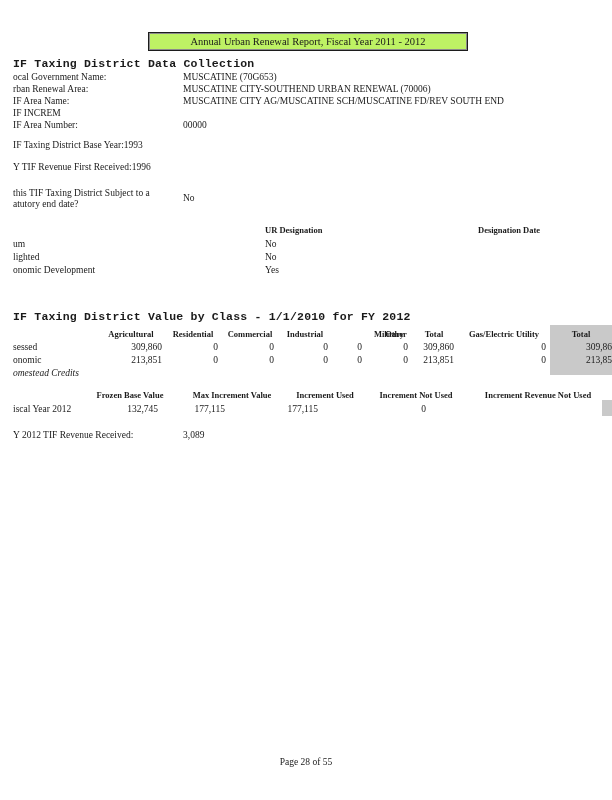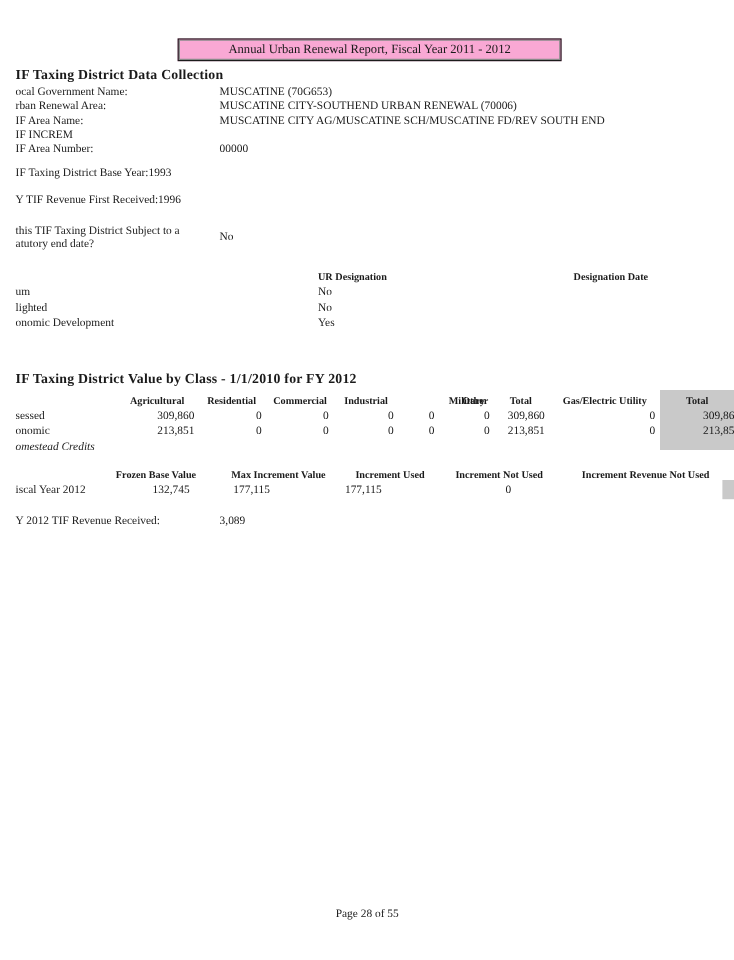--- a/index.html
+++ b/index.html
@@ -6,27 +6,27 @@
   .page{
     position:relative;
     width:612px;
     height:800px;
     background:#ffffff;
     overflow:hidden;
     font-family:"Liberation Serif", serif;
     color:#1a1a1a;
   }
   .abs{position:absolute;white-space:nowrap;font-size:9.5px;line-height:11px;}
-  .sec-title{font-size:11.5px;font-weight:bold;letter-spacing:.2px;}
+  .sec-title{font-size:11.5px;font-weight:bold;letter-spacing:.2px;font-family:Liberation Mono, monospace;}
   .th{font-size:8.5px;font-weight:bold;text-align:center;}
   .num{text-align:right;}
   .header-bar{
     position:absolute;
     left:148px;top:32px;width:318px;height:17px;
-    background:#f9a8d4;
+    background:#bef264;
     border:1px solid #1c1c1c;
     box-shadow:inset 0 0 0 1px #8a8a8a;
     text-align:center;
     font-size:10.5px;
     line-height:17px;
   }
   .gray-box{position:absolute;background:#c9c9c9;}
   .footer{position:absolute;left:0;top:757px;width:612px;text-align:center;font-size:9.5px;}
 </style>
 </head>

